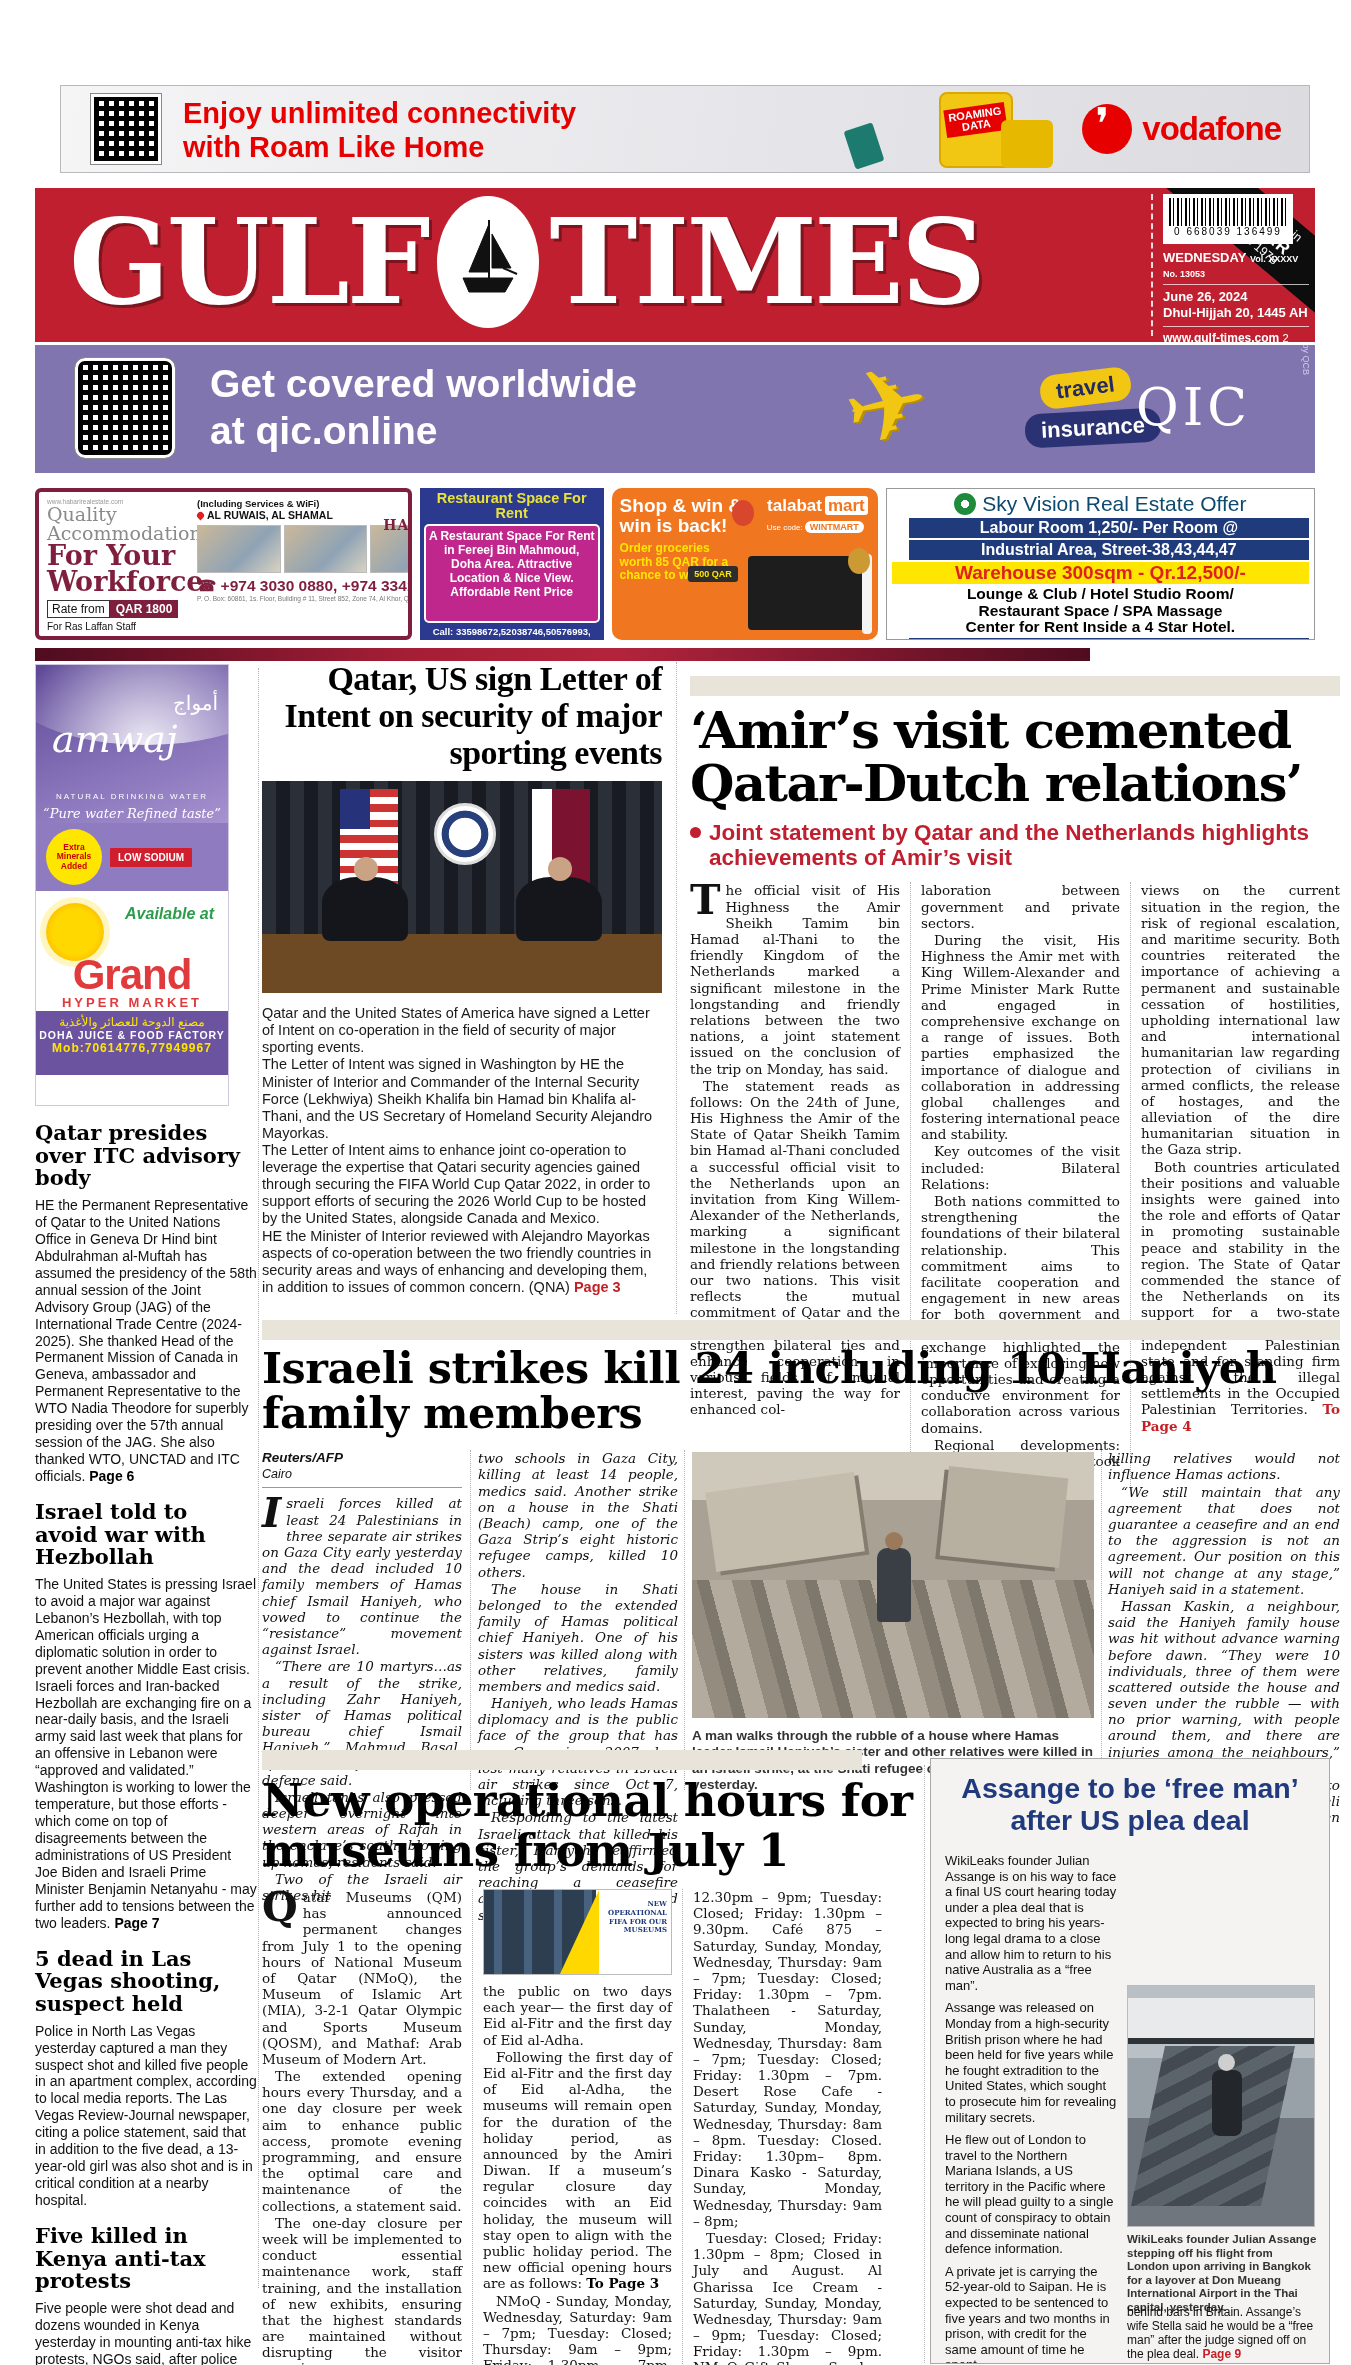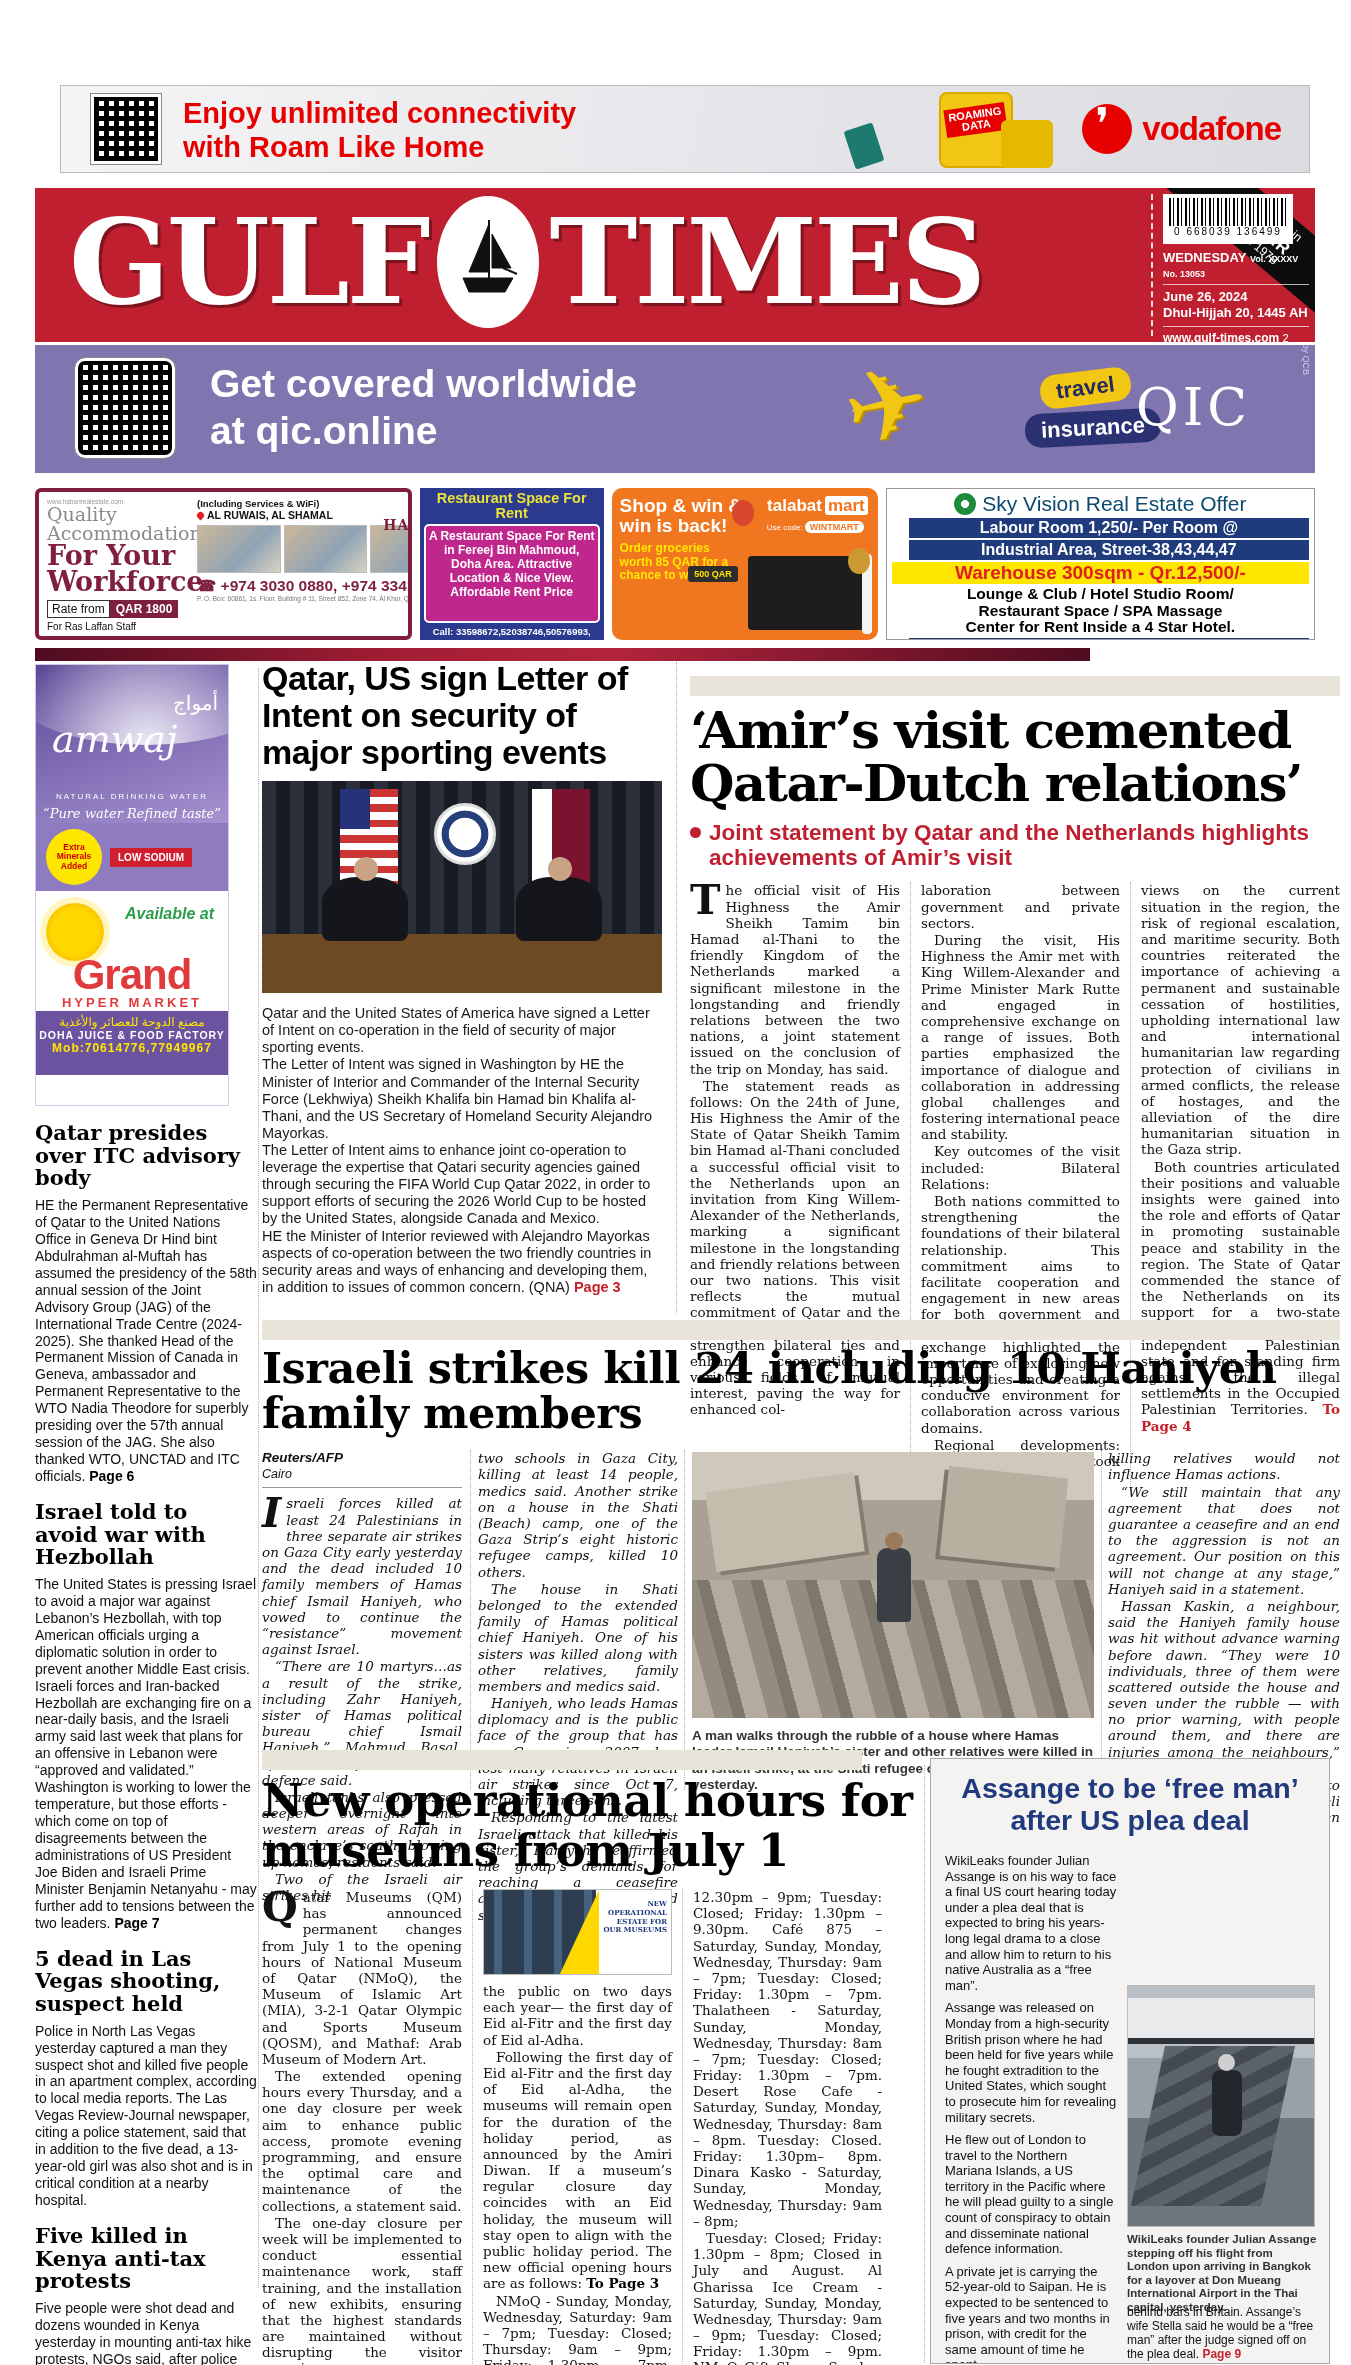--- a/index.html
+++ b/index.html
@@ -149,22 +149,22 @@
   #amwaj-bot .m{color:#ffe600;font-weight:bold;font-size:12px;letter-spacing:1px;}
 
   .brief{margin-top:16px;width:222px;}
   .brief h3{font-family:"DejaVu Serif",serif;font-weight:bold;font-size:21px;line-height:1.08;margin:0 0 7px;color:#000;}
   .brief p{margin:0;font-size:14px;line-height:1.21;color:#111;}
   .pg-black{font-weight:bold;color:#000;}
   .pg-red{font-weight:bold;color:#c42127;}
 
   
   #mid-col{left:262px;top:660px;width:400px;}
-  #us-headline{font-family:Liberation Sans, sans-serif;font-weight:bold;font-size:34px;line-height:1.09;color:#000;
-     letter-spacing:-0.5px;margin:0;}
+  #us-headline{font-family:Liberation Serif, serif;font-weight:bold;font-size:34px;line-height:1.09;color:#000;
+     letter-spacing:-0.5px;margin:0;text-align:right;}
   #us-photo{position:relative;width:400px;height:212px;margin-top:10px;overflow:hidden;
      background:linear-gradient(180deg,#20242e 0 72%,#6e4a24 72% 100%);}
   #us-photo .curtain{position:absolute;inset:0 0 28% 0;
      background:repeating-linear-gradient(90deg,rgba(255,255,255,.05) 0 14px,rgba(0,0,0,.25) 14px 28px);}
   .flag{position:absolute;top:8px;width:58px;height:96px;}
   #flag-us{left:78px;background:linear-gradient(180deg,#c33 0 8%,#fff 8% 16%,#c33 16% 24%,#fff 24% 32%,#c33 32% 40%,#fff 40% 48%,#c33 48% 56%,#fff 56% 64%,#c33 64% 72%,#fff 72% 80%,#c33 80% 88%,#fff 88% 96%,#c33 96%);}
   #flag-us::before{content:"";position:absolute;left:0;top:0;width:30px;height:40px;background:#26337a;}
   #flag-qa{right:72px;background:linear-gradient(90deg,#fff 0 35%,#7a1230 35%);}
   #dhs-seal{position:absolute;left:172px;top:22px;width:62px;height:62px;border-radius:50%;
      background:radial-gradient(#fff 40%,#27407c 42% 58%,#fff 60%);border:3px solid #ddd;}
@@ -519,21 +519,21 @@
       <div class="news-col">
         <p class="dc noind">Qatar Museums (QM) has announced permanent changes from July 1 to the opening hours of National Museum of Qatar (NMoQ), the Museum of Islamic Art (MIA), 3-2-1 Qatar Olympic and Sports Museum (QOSM), and Mathaf: Arab Museum of Modern Art.</p>
         <p>The extended opening hours every Thursday, and a one day closure per week aim to enhance public access, promote evening programming, and ensure the optimal care and maintenance of the collections, a statement said.</p>
         <p>The one-day closure per week will be implemented to conduct essential maintenance work, staff training, and the installation of new exhibits, ensuring that the highest standards are maintained without disrupting the visitor experience.</p>
 
       </div>
       <div class="news-col">
         <div id="mus-inset">
           <div class="sky"></div>
           <div class="tri"></div>
-          <div class="lbl">NEW OPERATIONAL ESTATE FOR OUR MUSEUMS</div>
+          <div class="lbl">NEW OPERATIONAL FIFA FOR OUR MUSEUMS</div>
         </div>
         <p class="noind">the public on two days each year— the first day of Eid al-Fitr and the first day of Eid al-Adha.</p>
         <p><span>Following the first day of Eid al-Fitr and the first day of Eid al-Adha, the museums will remain open for the duration of the holiday period, as announced by the Amiri Diwan. If a museum’s regular closure day coincides with an Eid holiday, the museum will stay open to align with the public holiday period. The new official opening hours are as follows:</span> <span class="pg-black">To Page 3</span></p>
         <p>NMoQ - Sunday, Monday, Wednesday, Saturday: 9am – 7pm; Tuesday: Closed; Thursday: 9am – 9pm; Friday: 1.30pm – 7pm. Jiwan - Saturday, Sunday, Monday, Wednesday, Thursday:</p>
       </div>
       <div class="news-col">
         <p class="noind">12.30pm – 9pm; Tuesday: Closed; Friday: 1.30pm – 9.30pm. Café 875 – Saturday, Sunday, Monday, Wednesday, Thursday: 9am – 7pm; Tuesday: Closed; Friday: 1.30pm – 7pm. Thalatheen - Saturday, Sunday, Monday, Wednesday, Thursday: 8am – 7pm; Tuesday: Closed; Friday: 1.30pm – 7pm. Desert Rose Cafe - Saturday, Sunday, Monday, Wednesday, Thursday: 8am – 8pm. Tuesday: Closed. Friday: 1.30pm– 8pm. Dinara Kasko - Saturday, Sunday, Monday, Wednesday, Thursday: 9am – 8pm;</p>
         <p><span>Tuesday: Closed; Friday: 1.30pm – 8pm; Closed in July and August. Al Gharissa Ice Cream - Saturday, Sunday, Monday, Wednesday, Thursday: 9am – 9pm; Tuesday: Closed; Friday: 1.30pm – 9pm. NMoQ Gift Shop - Sunday, Monday, Wednesday, Saturday: 9am – 7pm; Tuesday: Closed; Thursday: 9am – 9pm; Friday: 1.30pm – 7pm.</span> </p>
       </div>
     </div>

